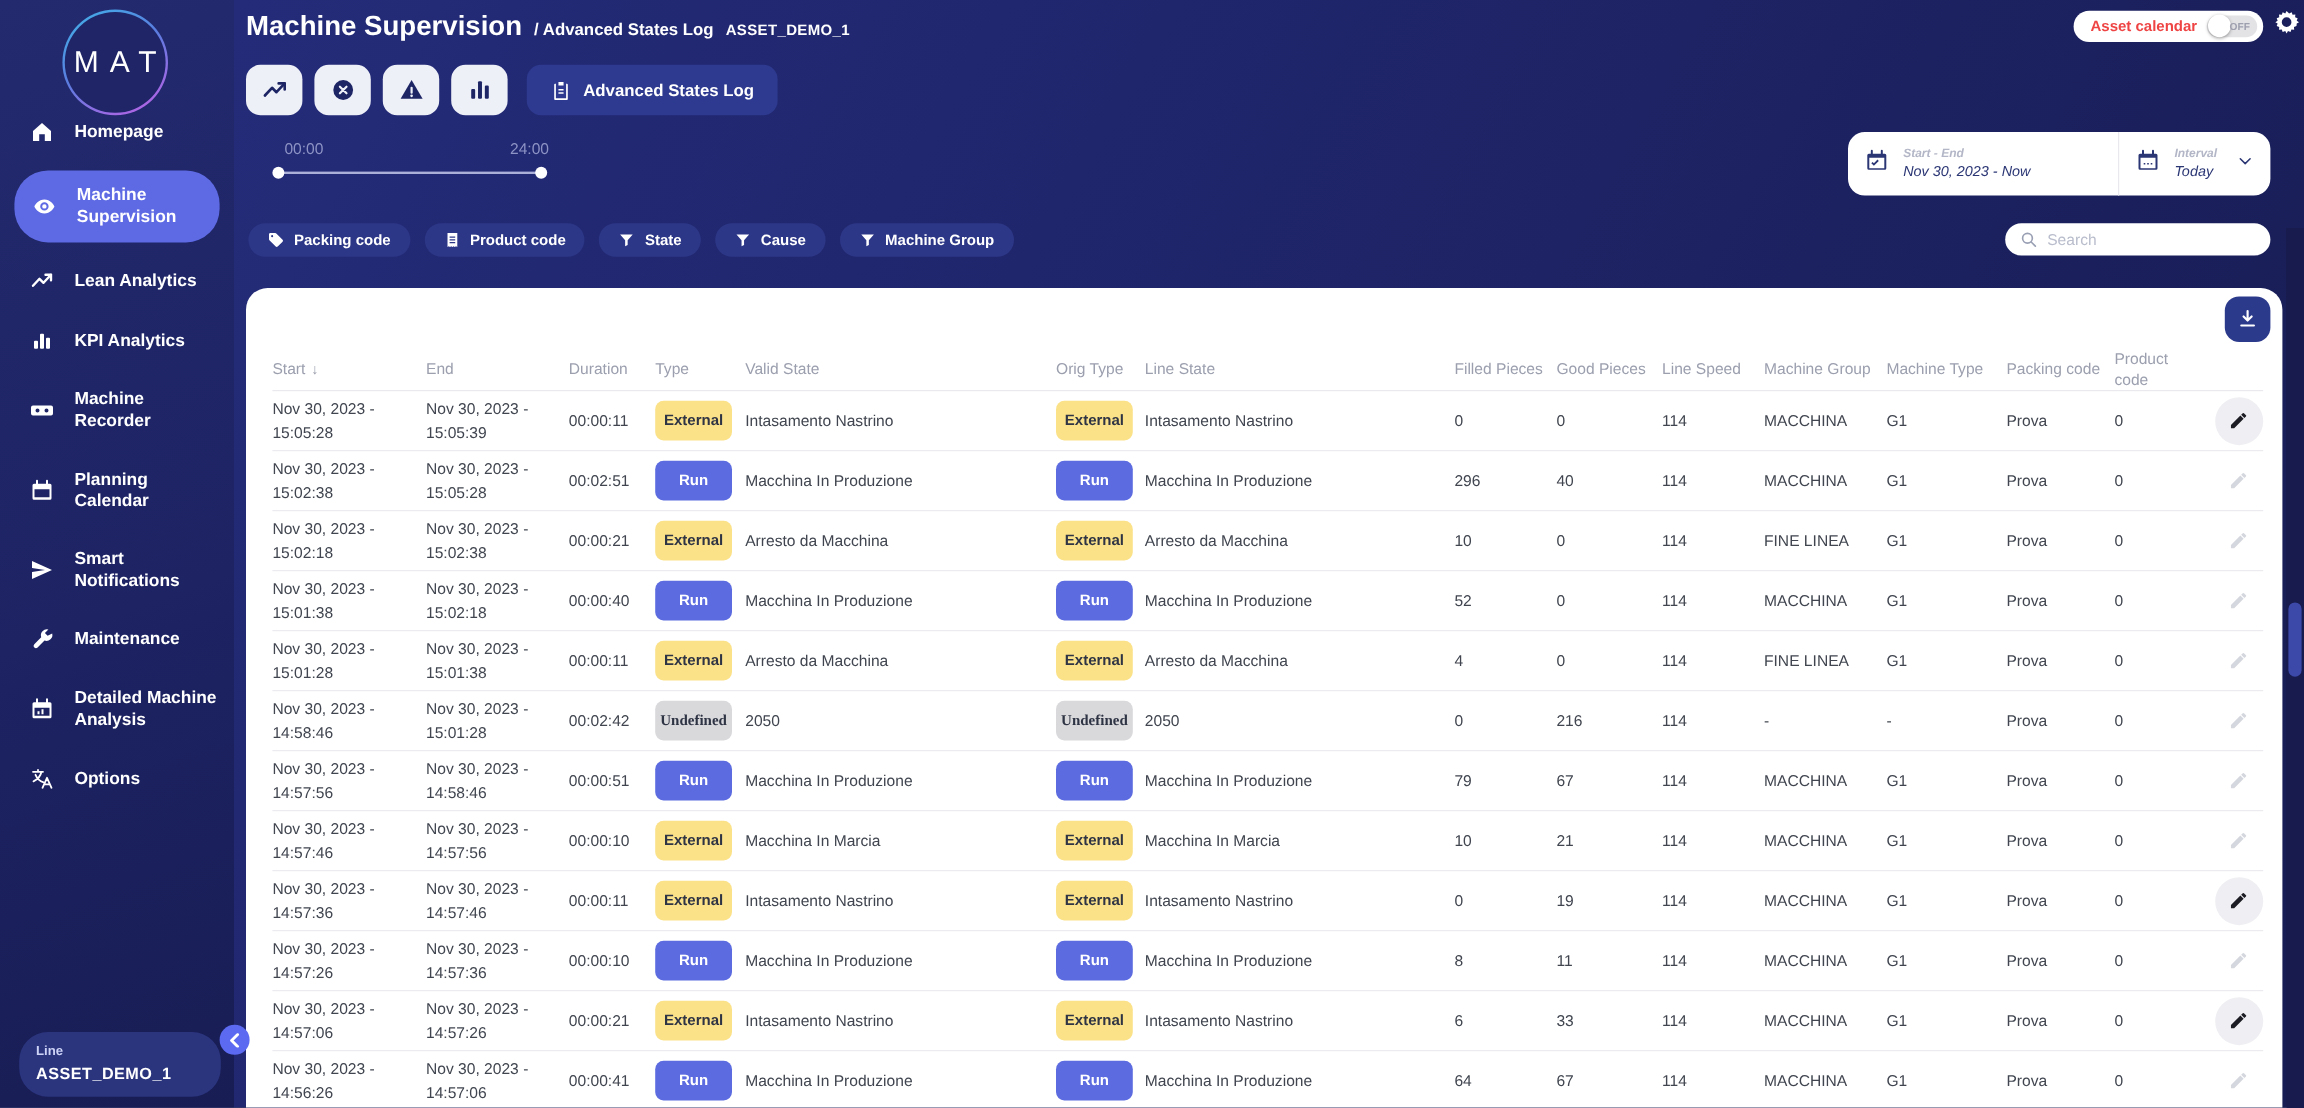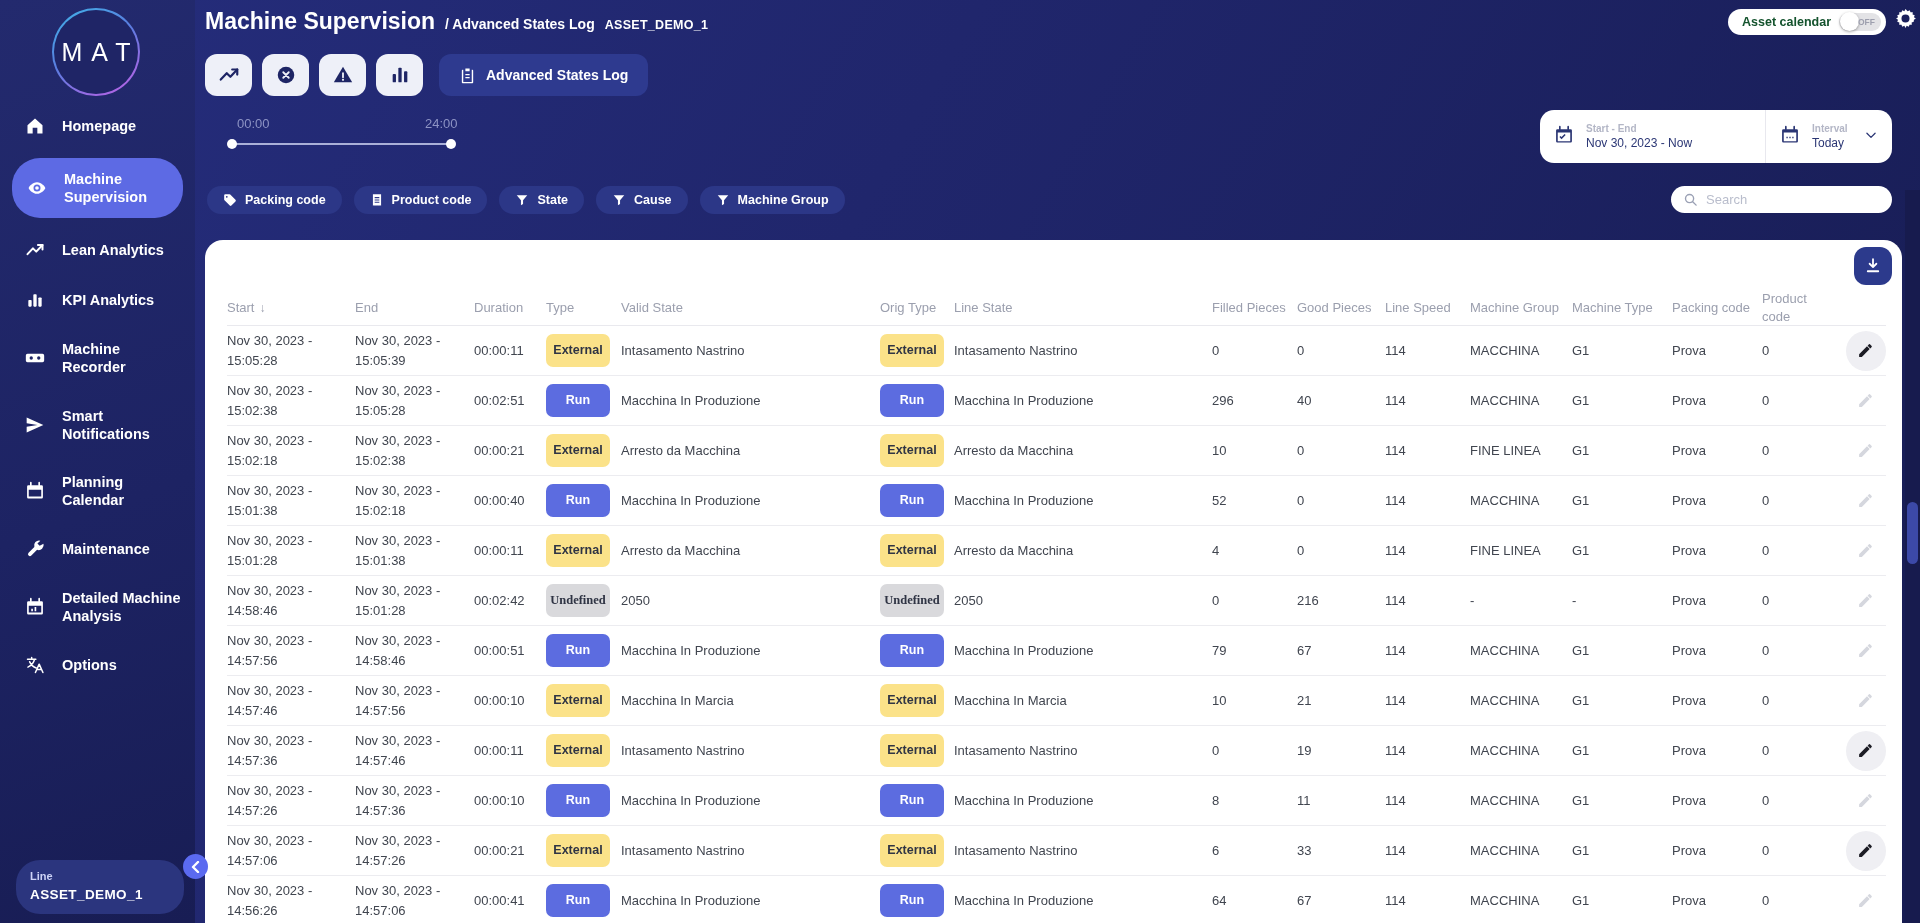--- a/index.html
+++ b/index.html
@@ -9,21 +9,21 @@
          background:linear-gradient(120deg,#252d7c 0%,#20266c 40%,#171c52 100%); }
 
   
   .sidebar { position:absolute; left:0; top:0; bottom:0; width:195px;
              background:linear-gradient(160deg,#232a6e 0%,#1d2363 55%,#181d54 100%); z-index:5; }
   .logo-ring { position:absolute; left:52px; top:8px; width:88px; height:88px; border-radius:50%;
                background:linear-gradient(150deg,#3fb6e8,#5a7de0 45%,#c45fe6); padding:2px; }
   .logo-inner { width:100%; height:100%; border-radius:50%; background:#1f2566;
                 display:flex; align-items:center; justify-content:center;
                 color:#fff; font-size:25px; font-weight:400; letter-spacing:9px; padding-left:9px; }
-  .nav { position:absolute; top:108px; left:0; right:0; display:flex; flex-direction:column; gap:14px; }
+  .nav { position:absolute; top:92px; left:0; right:0; display:flex; flex-direction:column; gap:14px; }
   .nav-item { display:flex; align-items:center; gap:16px; padding:8px 14px 8px 24px;
               color:#fff; font-size:14.5px; font-weight:700; line-height:1.25; cursor:pointer; }
   .nav-item .nicon { width:22px; flex:0 0 22px; display:flex; align-items:center; justify-content:center; color:#fff; }
   .nav-item.active { background:#5d6ae4; border-radius:28px; margin:0 12px; padding:12px 12px 12px 14px; }
   .nav-item svg { width:20px; height:20px; }
 
   .line-widget { position:absolute; left:16px; top:860px; width:168px; background:#2b357e;
                  border-radius:24px; padding:10px 14px 12px; color:#fff; }
   .line-widget .lw-label { font-size:11px; color:#cdd3f6; font-weight:700; }
   .line-widget .lw-value { font-size:13.5px; font-weight:700; margin-top:5px; letter-spacing:.4px; }
@@ -34,21 +34,21 @@
   
   .main { position:absolute; left:195px; top:0; right:0; bottom:0; }
 
   .page-title-row { position:absolute; left:10px; top:8px; display:flex; align-items:baseline; gap:10px; color:#fff; }
   .page-title { font-size:23px; font-weight:700; }
   .breadcrumb { font-size:14px; font-weight:700; }
   .asset-name { font-size:12.5px; font-weight:700; letter-spacing:.3px; }
 
   .asset-cal { position:absolute; right:34px; top:9px; height:26px; background:#fff; border-radius:14px;
                display:flex; align-items:center; gap:8px; padding:0 5px 0 14px; }
-  .asset-cal-label { font-size:12.5px; font-weight:700; color:#14532d; }
+  .asset-cal-label { font-size:12.5px; font-weight:700; color:#ef4444; }
   .toggle { width:42px; height:18px; background:#e3e3e6; border-radius:10px; position:relative; cursor:pointer; }
   .toggle .knob { position:absolute; left:1px; top:-1px; width:19px; height:19px; border-radius:50%;
                   background:#fff; box-shadow:0 1px 3px rgba(0,0,0,.35); }
   .toggle .off { position:absolute; right:6px; top:4px; font-size:8.5px; font-weight:700; color:#9d9fae; }
   .gear { position:absolute; right:3px; top:7px; color:#fff; cursor:pointer; }
   .gear svg { width:23px; height:23px; }
 
   
   .toolbar { position:absolute; left:10px; top:54px; display:flex; gap:10px; }
   .tool-btn { width:47px; height:42px; border-radius:12px; background:#eef0f8; border:none; cursor:pointer;
@@ -61,21 +61,21 @@
   
   .slider-label { position:absolute; font-size:13px; color:#8d93c4; }
   .sl-start { left:42px; top:116px; }
   .sl-end { left:230px; top:116px; }
   .slider-track { position:absolute; left:34px; top:143px; width:225px; height:2px; background:#aab0d8; }
   .slider-knob { position:absolute; top:-4px; width:10px; height:10px; border-radius:50%; background:#fff; cursor:pointer; }
   .knob-l { left:-2px; } .knob-r { right:-2px; }
 
   
   .date-card { position:absolute; left:1345px; top:110px; width:352px; height:53px; background:#fff;
-               border-radius:14px; display:flex; align-items:center; }
+               border-radius:14px; display:flex; align-items:center;font-style:italic; }
   .dc-sec { display:flex; align-items:center; gap:12px; padding:0 14px; height:100%; }
   .dc-sec.first { width:226px; border-right:1px solid #e8e8ee; }
   .dc-icon { color:#2b3674; } .dc-icon svg { width:20px; height:20px; }
   .dc-label { font-size:10px; color:#b3b6c6; font-weight:700; }
   .dc-value { font-size:12px; color:#2b3674; margin-top:2px; }
   .dc-chev { margin-left:auto; color:#2b3674; cursor:pointer; }
   .dc-chev svg { width:14px; height:14px; }
 
   
   .chips { position:absolute; left:12px; top:186px; display:flex; gap:12px; }
@@ -167,33 +167,33 @@
         <span class="nicon">
             <svg viewBox="0 0 24 24" fill="currentColor">
               <path d="M3 7h18a2 2 0 0 1 2 2v6a2 2 0 0 1-2 2H3a2 2 0 0 1-2-2V9a2 2 0 0 1 2-2zm4.5 7a2 2 0 1 0 0-4 2 2 0 0 0 0 4zm9 0a2 2 0 1 0 0-4 2 2 0 0 0 0 4z" fill-rule="evenodd"></path>
             </svg>
           </span>
         <span>Machine Recorder</span>
       </div>
       <div class="nav-item">
         <span class="nicon">
             <svg viewBox="0 0 24 24" fill="currentColor">
-              <path d="M2 21l20-9L2 3v7l13 2-13 2z"></path>
-            </svg>
-          </span>
-        <span>Smart Notifications</span>
-      </div>
-      <div class="nav-item">
-        <span class="nicon">
-            <svg viewBox="0 0 24 24" fill="currentColor">
               <path d="M7 2v3M17 2v3" stroke="currentColor" stroke-width="2" stroke-linecap="round"></path>
               <path d="M4 5h16a1.5 1.5 0 0 1 1.5 1.5v13A1.5 1.5 0 0 1 20 21H4a1.5 1.5 0 0 1-1.5-1.5v-13A1.5 1.5 0 0 1 4 5zm.5 5.5v8h15v-8z" fill-rule="evenodd"></path>
             </svg>
           </span>
         <span>Planning Calendar</span>
+      </div>
+      <div class="nav-item">
+        <span class="nicon">
+            <svg viewBox="0 0 24 24" fill="currentColor">
+              <path d="M2 21l20-9L2 3v7l13 2-13 2z"></path>
+            </svg>
+          </span>
+        <span>Smart Notifications</span>
       </div>
       <div class="nav-item">
         <span class="nicon">
             <svg viewBox="0 0 24 24" fill="currentColor">
               <path d="M22.2 5.8a6 6 0 0 1-7.7 7.2l-6.9 6.9a2.3 2.3 0 0 1-3.3-3.3l6.9-6.9a6 6 0 0 1 7.2-7.7l-3.5 3.5 2.7 2.7z"></path>
             </svg>
           </span>
         <span>Maintenance</span>
       </div>
       <div class="nav-item">

